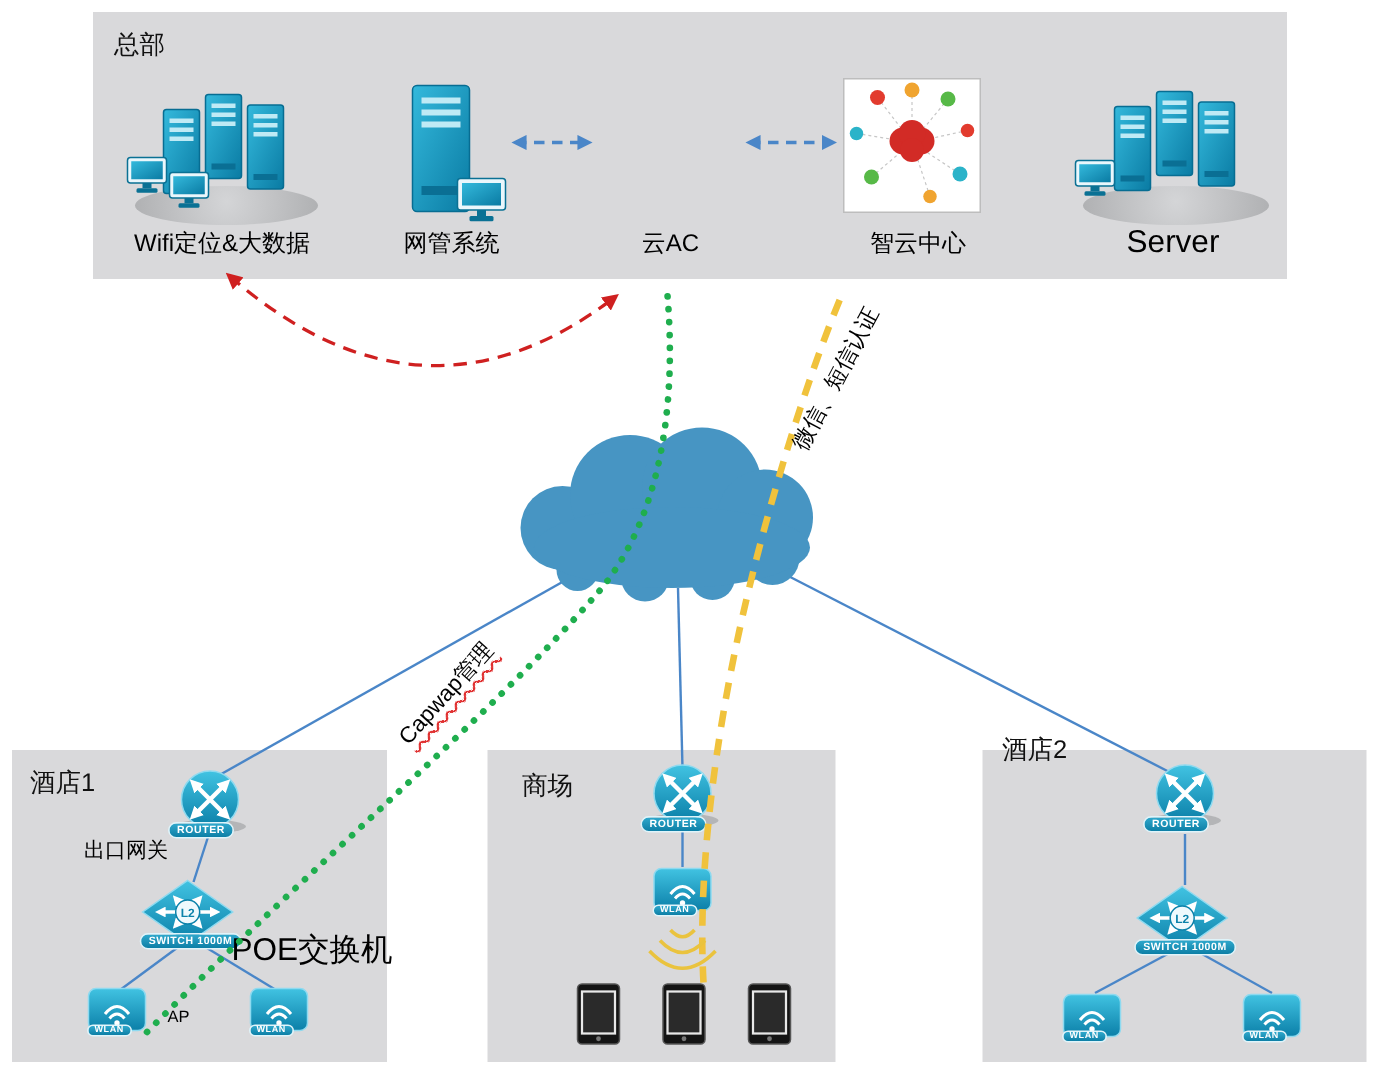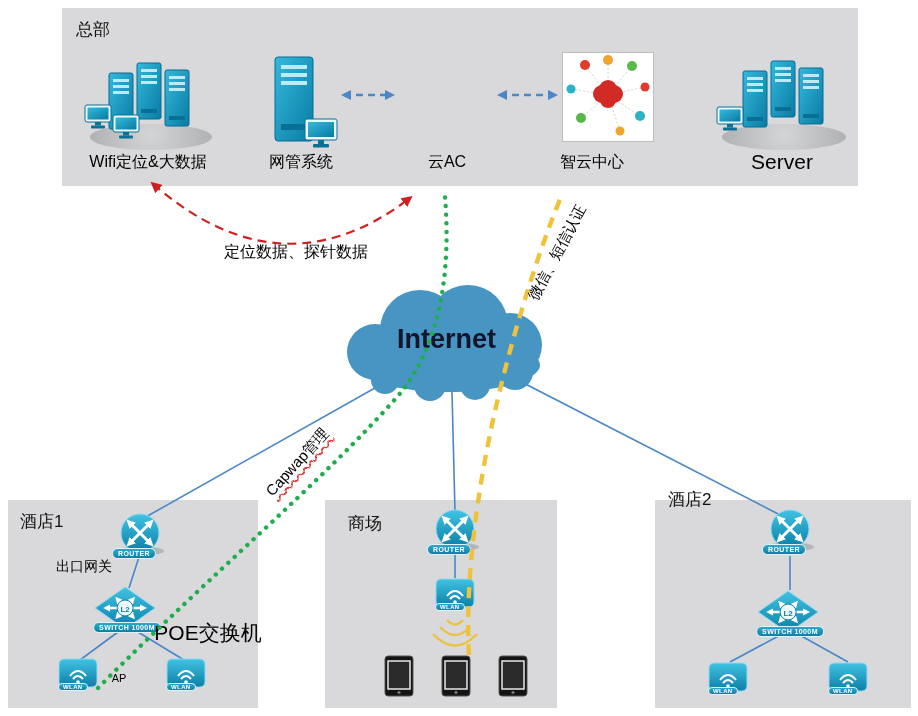--- a/index.html
+++ b/index.html
@@ -202,29 +202,28 @@
       <rect x="1" y="1" width="26" height="17" rx="2" fill="#eaf7fc" stroke="#0a7194"></rect>
       <rect x="3.5" y="3.5" width="21" height="12" fill="url(#gTealD)"></rect>
       <rect x="11" y="18" width="6" height="3.5" fill="#0a7194"></rect>
         <rect x="7" y="21.5" width="14" height="3" rx="1" fill="#0a7194"></rect>
     </svg>
   </div>
 
   <div class="node-label" style="left:148px;top:152px">Wifi定位&amp;大数据</div>
   <div class="node-label" style="left:301px;top:152px">网管系统</div>
   <div class="node-label" style="left:447px;top:152px">云AC</div>
-  <div class="node-label" style="left:592px;top:152px">智云中心</div>
+  <div class="node-label" style="left:612px;top:152px">智云中心</div>
   <div class="node-label" style="left:782px;top:150px;font-size:21px">Server</div>
 
   <div class="region-title" style="left:76px;top:18px">总部</div>
   <div class="region-title" style="left:20px;top:510px">酒店1</div>
   <div class="region-title" style="left:348px;top:512px">商场</div>
   <div class="region-title" style="left:668px;top:488px">酒店2</div>
 
-  <div class="internet-label" style="left:397px;top:324px">Internet</div>
 
   <div class="dev" style="left:140px;top:512px">
     <svg width="56" height="44" viewBox="0 0 56 44">
       <ellipse cx="28" cy="39" rx="24" ry="4.5" fill="#b4b5b7"></ellipse>
       <circle cx="28" cy="21" r="19" fill="url(#gTeal)" stroke="#8edaf0"></circle>
       <g stroke="#fff" stroke-width="3" marker-start="url(#aW)" marker-end="url(#aW)">
         <line x1="17" y1="10" x2="39" y2="32"></line>
           <line x1="39" y1="10" x2="17" y2="32"></line>
       </g>
     </svg>
@@ -349,17 +348,16 @@
   <svg class="layer top" width="918" height="716">
     <path d="M98 688 C210 575 324 480 397 397 C441 347 451 270 445 197" stroke="#1fae4e" stroke-width="4.4" stroke-dasharray="0.1 8.5" stroke-linecap="round" fill="none"></path>
     <path d="M469 655 C465 585 476 498 493 420 C510 342 538 252 561 197" stroke="#f0c23c" stroke-width="4.4" stroke-dasharray="11 8" fill="none"></path>
     <g stroke="#eac33e" stroke-width="2.4" fill="none">
       <path d="M447 620 Q455 629 463 620"></path>
       <path d="M440 627 Q455 643 470 627"></path>
       <path d="M433 634 Q455 657 477 634"></path>
     </g>
   </svg>
 
-  <div class="flow-label" style="left:224px;top:242px;font-size:16px">定位数据、探针数据</div>
   <div class="flow-label squiggle" style="left:255px;top:453px;transform:rotate(-48deg)">Capwap管理</div>
   <div class="flow-label" style="left:505px;top:243px;transform:rotate(-62deg)">微信、短信认证</div>
 
 </div>
 
 </body></html>

